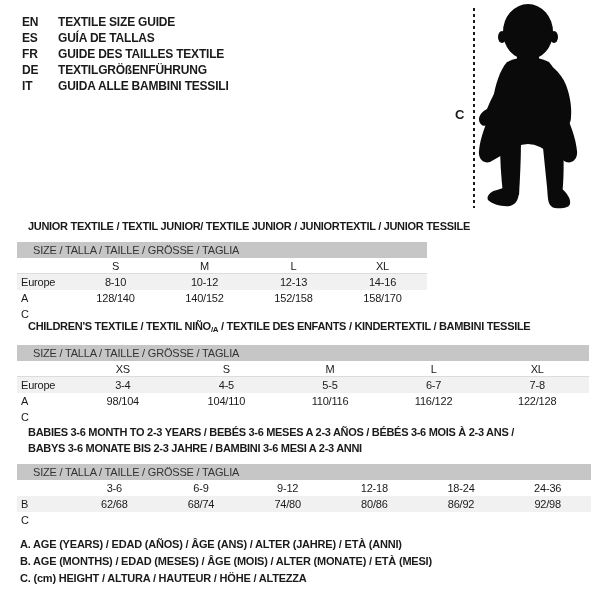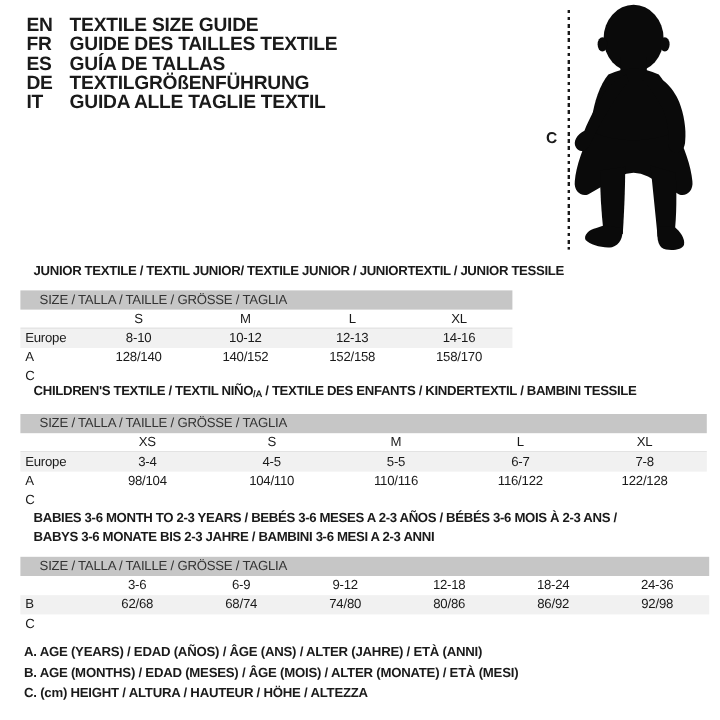--- a/index.html
+++ b/index.html
@@ -7,21 +7,21 @@
   body {
     position:relative;
     background:#ffffff;
     color:#1a1a1a;
     font-family:"Liberation Sans", sans-serif;
     overflow:hidden;
   }
 
   
   .lang-list { position:absolute; left:22px; top:14px; }
-  .lang-row { display:flex; line-height:16px; font-size:16px; font-weight:700; letter-spacing:-0.2px; white-space:nowrap; }
+  .lang-row { display:flex; line-height:16px; font-size:12px; font-weight:700; letter-spacing:-0.2px; white-space:nowrap; }
   .lang-code { width:36px; }
 
   
   .measure-line {
     position:absolute; left:473px; top:8px; width:2px; height:200px;
     background:repeating-linear-gradient(to bottom, #1a1a1a 0 3px, transparent 3px 6px);
   }
   .c-label { position:absolute; left:455px; top:107px; font-size:13px; font-weight:700; }
   .baby-svg { position:absolute; left:475px; top:0px; width:125px; height:210px; }
 
@@ -60,34 +60,34 @@
 </style>
 </head>
 <body>
 
 <div class="lang-list">
   <div class="lang-row">
     <span class="lang-code">EN</span>
     <span>TEXTILE SIZE GUIDE</span>
   </div>
   <div class="lang-row">
+    <span class="lang-code">ES</span>
+    <span>GUÍA DE TALLAS</span>
+  </div>
+  <div class="lang-row">
     <span class="lang-code">FR</span>
     <span>GUIDE DES TAILLES TEXTILE</span>
-  </div>
-  <div class="lang-row">
-    <span class="lang-code">ES</span>
-    <span>GUÍA DE TALLAS</span>
   </div>
   <div class="lang-row">
     <span class="lang-code">DE</span>
     <span>TEXTILGRÖßENFÜHRUNG</span>
   </div>
   <div class="lang-row">
     <span class="lang-code">IT</span>
-    <span>GUIDA ALLE TAGLIE TEXTIL</span>
+    <span>GUIDA ALLE BAMBINI TESSILI</span>
   </div>
 </div>
 
 <div class="measure-line"></div>
 <div class="c-label">C</div>
 <svg class="baby-svg" viewBox="0 0 125 210" aria-hidden="true">
   <g fill="#0a0a0a">
     <ellipse cx="53" cy="32" rx="25" ry="28"></ellipse>
     <ellipse cx="27" cy="37" rx="4" ry="6"></ellipse>
     <ellipse cx="79" cy="37" rx="4" ry="6"></ellipse>

